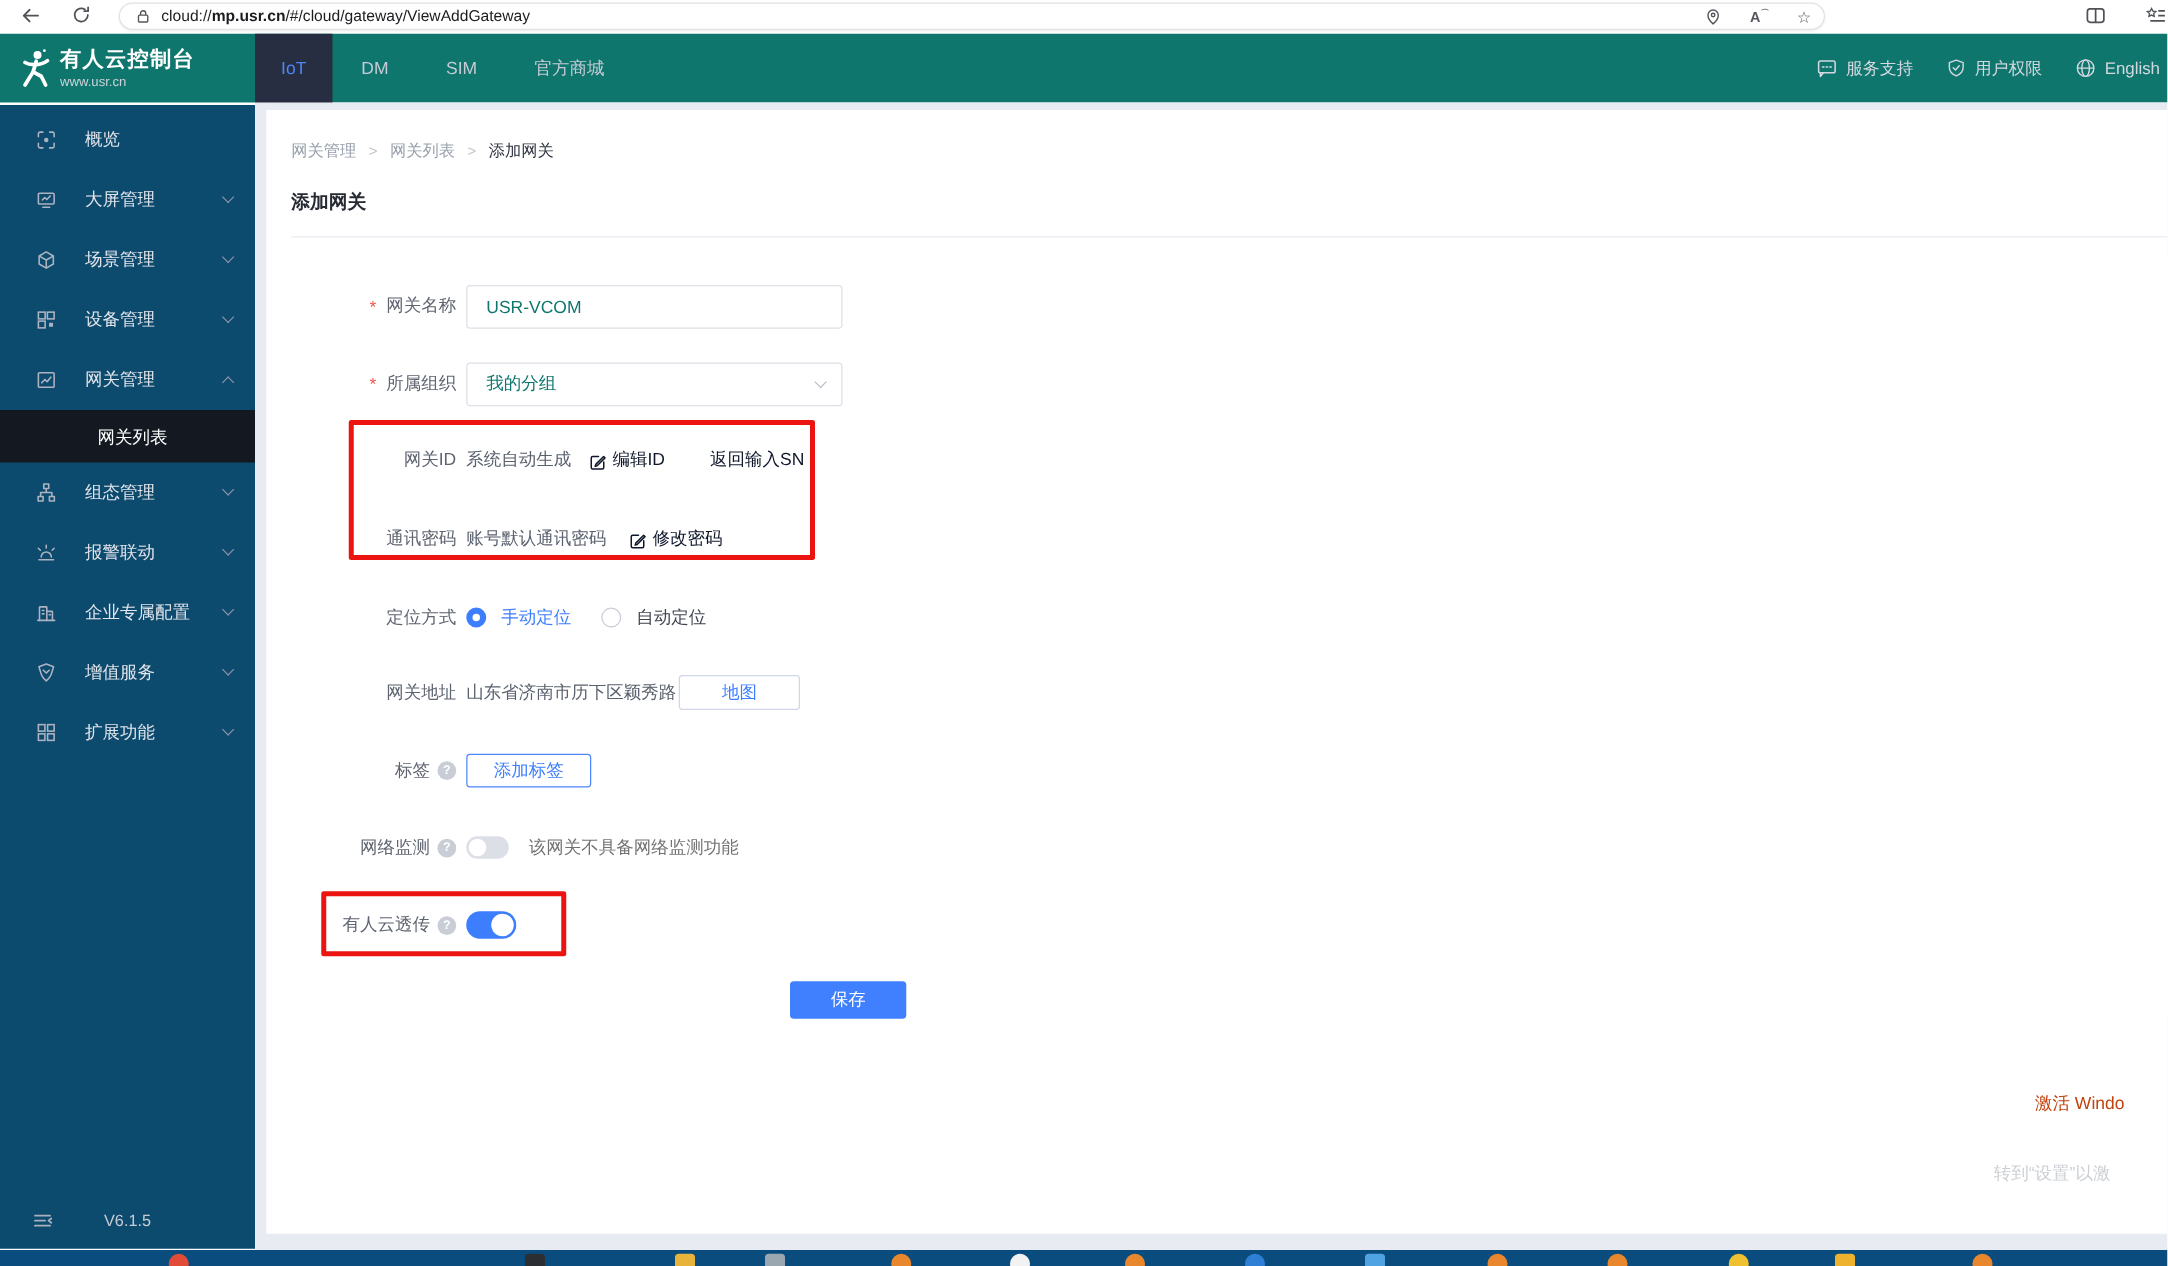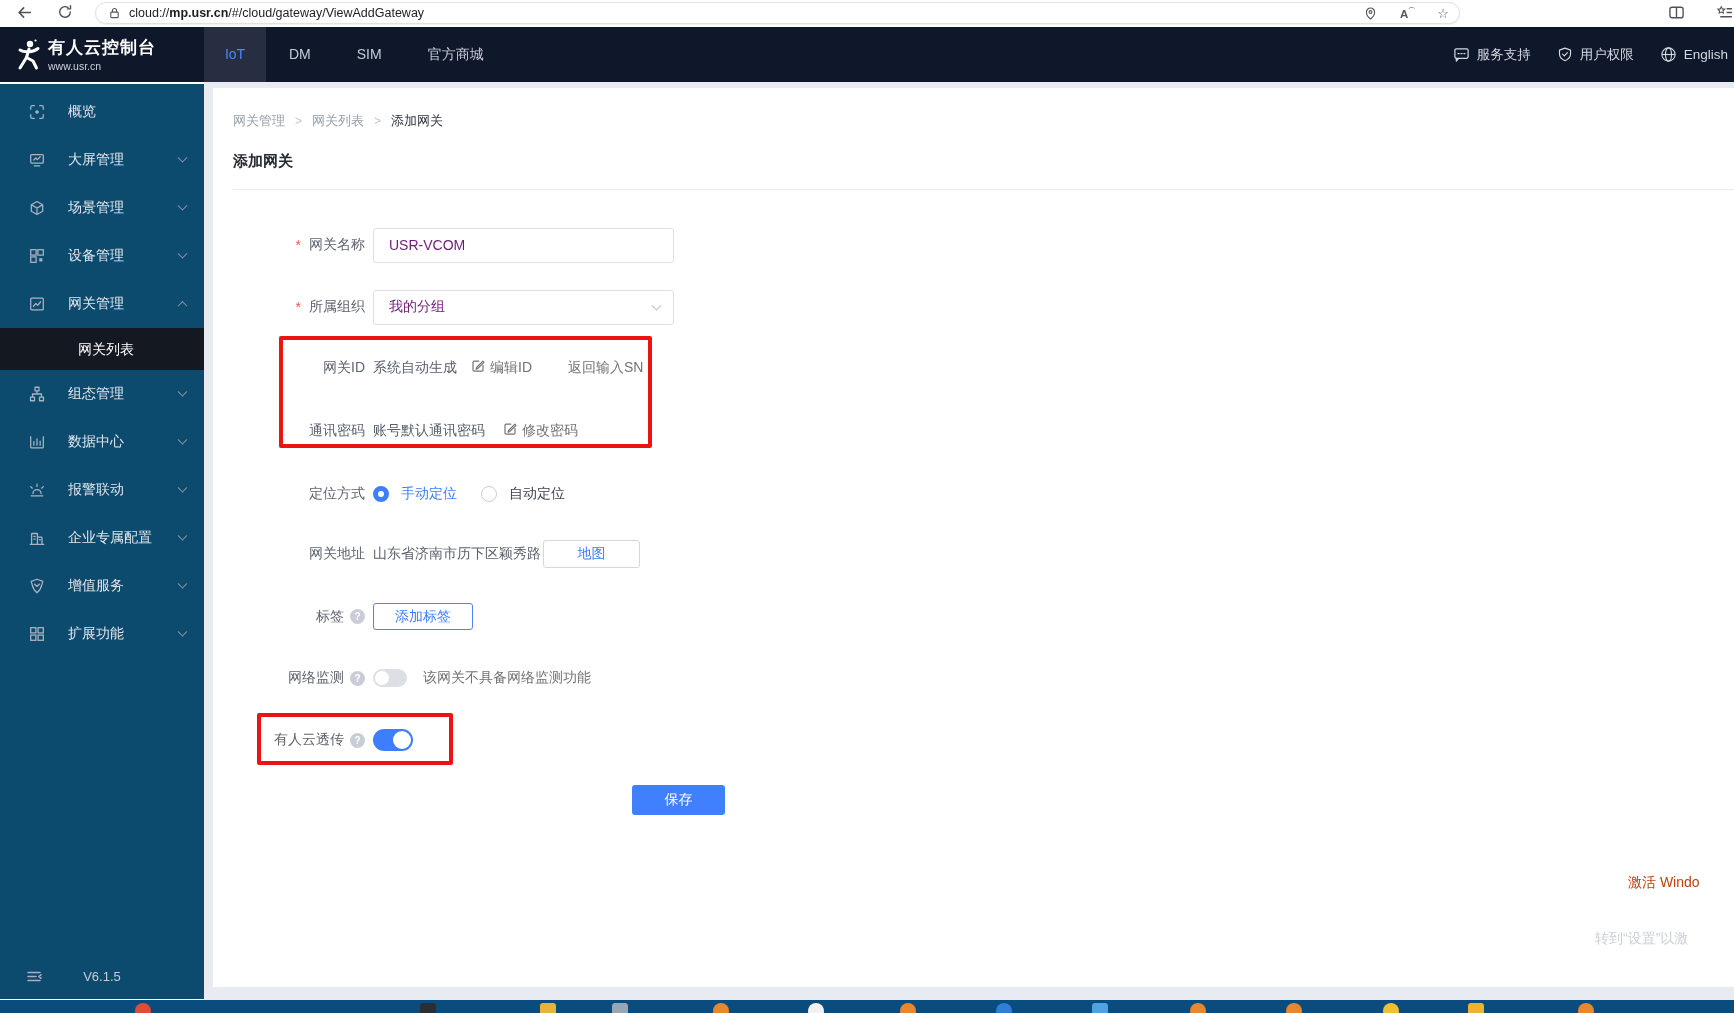--- a/index.html
+++ b/index.html
@@ -14,21 +14,21 @@
               border:1px solid #e2e2e6; border-radius:12px; box-shadow:0 1px 2px rgba(0,0,0,.07);
               display:flex; align-items:center; padding:0 12px; }
   .url-text { font-size:12.5px; color:#1d1d21; margin-left:8px; white-space:nowrap; }
   .url-text b { font-weight:bold; }
   .pill-right { position:absolute; right:10px; top:0; height:20px; display:flex; align-items:center; gap:22px; color:#55575c; }
   .readaloud { font-size:11.5px; color:#55575c; font-weight:bold; }
   .readaloud sup { font-size:7px; }
   .star-glyph { font-size:13px; line-height:13px; color:#55575c; }
 
   
-  .topnav { position:absolute; left:0; top:27px; width:1734px; height:55px; background:#0f172a; }
+  .topnav { position:absolute; left:0; top:27px; width:1734px; height:55px; background:#0f766e; }
   .logo-block { position:absolute; left:0; top:0; width:204px; height:55px; }
   .logo-man { position:absolute; left:13px; top:11px; }
   .logo-title { position:absolute; left:48px; top:9px; font-size:17px; font-weight:bold; color:#fff; letter-spacing:1px; }
   .logo-sub { position:absolute; left:48px; top:33px; width:122px; font-size:10.5px; color:#cdd2da; }
   .tabs { position:absolute; left:204px; top:0; height:55px; display:flex; }
   .tab { height:66px; line-height:55px; padding:0 23px; font-size:14px; color:#c6cbd6; cursor:pointer; }
   .tab.active { background:#272e41; color:#4c86f8; padding:0; width:62px; text-align:center; }
   .nav-right { position:absolute; right:6px; top:0; height:55px; display:flex; align-items:center; gap:26px; }
   .nav-right .nr-item { display:flex; align-items:center; gap:7px; color:#d4d8e0; font-size:13.5px; cursor:pointer; white-space:nowrap; }
 
@@ -58,25 +58,25 @@
 
   
   .frow { position:absolute; left:20px; display:flex; align-items:center; height:36px; font-size:14px; }
   .flabel { width:132px; margin-right:8px; display:flex; justify-content:flex-end; align-items:center; gap:6px;
             color:#5e6470; flex:none; white-space:nowrap; }
   .ast { color:#f0584c; margin-right:2px; }
   .qmark { width:15px; height:15px; border-radius:50%; background:#c9cdd5; color:#fff; font-size:10px;
            display:flex; align-items:center; justify-content:center; flex:none; }
   .qmark::after { content:"?"; font-weight:bold; }
   .finput { width:301px; height:35px; border:1px solid #dde0e6; border-radius:3px; background:#fff;
-            display:flex; align-items:center; padding:0 15px; color:#701a75; position:relative; }
+            display:flex; align-items:center; padding:0 15px; color:#0f766e; position:relative; }
   .sel-chev { position:absolute; right:13px; top:14px; width:7px; height:7px;
               border-right:1.5px solid #b8bdc7; border-bottom:1.5px solid #b8bdc7; transform:rotate(45deg) translate(-2px,-2px); }
   .fvalue { color:#5a616e; white-space:nowrap; }
-  .flink { display:flex; align-items:flex-start; gap:5px; color:#737373; cursor:pointer; white-space:nowrap; text-decoration:none; }
+  .flink { display:flex; align-items:flex-end; gap:5px; color:#0f172a; cursor:pointer; white-space:nowrap; text-decoration:none; }
   .radio { width:16px; height:16px; border-radius:50%; flex:none; cursor:pointer; }
   .radio.on { border:5px solid #3d7efe; background:#fff; }
   .radio.off { border:1px solid #c9cdd6; background:#fff; }
   .radio-label-on { color:#3d7efe; margin-left:12px; cursor:pointer; }
   .radio-label-off { color:#3f4450; margin-left:12px; cursor:pointer; }
   .btn-outline { height:28px; border:1px solid #d0d7e8; border-radius:3px; background:#fff; color:#3d7efe;
                  display:flex; align-items:center; justify-content:center; cursor:pointer; font-size:14px; }
   .btn-map { width:97px; margin-left:2px; }
   .btn-addtag { width:100px; height:27px; border-color:#4d86fc; }
   .toggle { border-radius:12px; position:relative; flex:none; cursor:pointer; }
@@ -261,30 +261,20 @@
             <rect x="2.8" y="13.5" width="4.4" height="4"></rect>
             <rect x="12.8" y="13.5" width="4.4" height="4"></rect>
             <path d="M10 6.5V10M10 10H5v3.5M10 10h5v3.5"></path>
           </svg>
       </span>
       <span class="mi-label">组态管理</span>
       <span class="chev down"></span>
     </div>
     <div class="mitem">
       <span class="mi-ic">
-        <svg width="18" height="18" viewBox="0 0 20 20" fill="none" stroke="currentColor" stroke-width="1.4" stroke-linecap="round" stroke-linejoin="round">
-            <path d="M3 4v11.5a1 1 0 0 0 1 1h12a1 1 0 0 0 1-1V4"></path>
-            <path d="M6.5 13.5v-4M10 13.5v-7M13.5 13.5V9"></path>
-          </svg>
-      </span>
-      <span class="mi-label">数据中心</span>
-      <span class="chev down"></span>
-    </div>
-    <div class="mitem">
-      <span class="mi-ic">
         <svg width="18" height="18" viewBox="0 0 20 20" fill="none" stroke="currentColor" stroke-width="1.4" stroke-linecap="round">
             <path d="M5.5 14a4.5 4.5 0 0 1 9 0"></path>
             <path d="M3.5 16.5h13"></path>
             <path d="M10 6V3.5M4.8 8L3 6.2M15.2 8L17 6.2"></path>
           </svg>
       </span>
       <span class="mi-label">报警联动</span>
       <span class="chev down"></span>
     </div>
     <div class="mitem">

